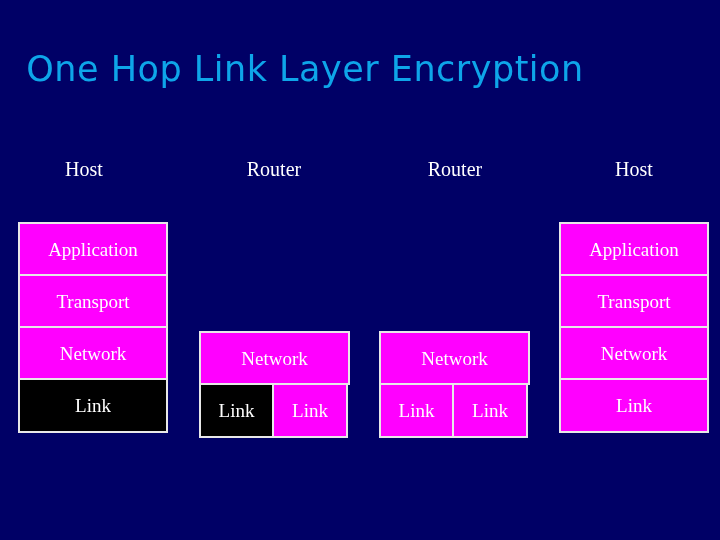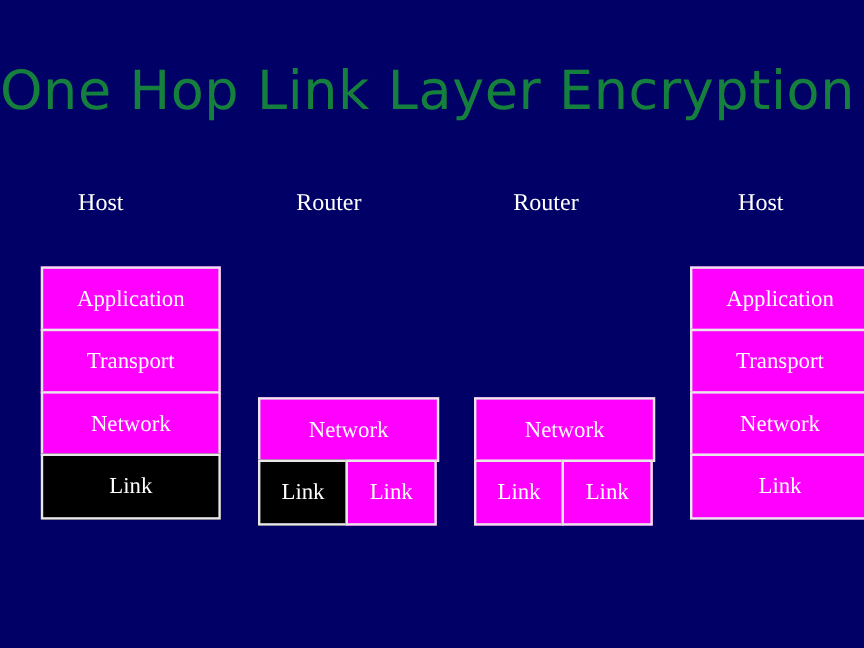--- a/index.html
+++ b/index.html
@@ -15,23 +15,23 @@
     position: relative;
   }
 
   
   #slide-title {
     position: absolute;
     left: 0;
     top: 24px;
     width: 610px;
     text-align: center;
-    color: #15803d;
+    color: #0ea5e9;
     font-family: "DejaVu Sans", sans-serif;
-    font-size: 45px;
+    font-size: 35px;
     font-weight: normal;
     letter-spacing: 0.5px;
     white-space: nowrap;
     line-height: 44px;
   }
 
   
   #diagram {
     position: absolute;
     left: 0;
@@ -68,21 +68,20 @@
     display: flex;
     align-items: center;
     justify-content: center;
     color: #FFFFFF;
     font-family: "Liberation Serif", serif;
     font-size: 19px;
     line-height: 1;
     white-space: nowrap;
     flex: 1 1 auto;
     overflow: hidden;
-    margin-left: 16px;
   }
 
   .layer-box.fill-magenta { background: #FF00FF; }
   .layer-box.fill-black   { background: #000000; }
 
   
   .layer-row + .layer-row { margin-top: -2px; }
   
   .layer-box + .layer-box { margin-left: -2px; }
 </style>

